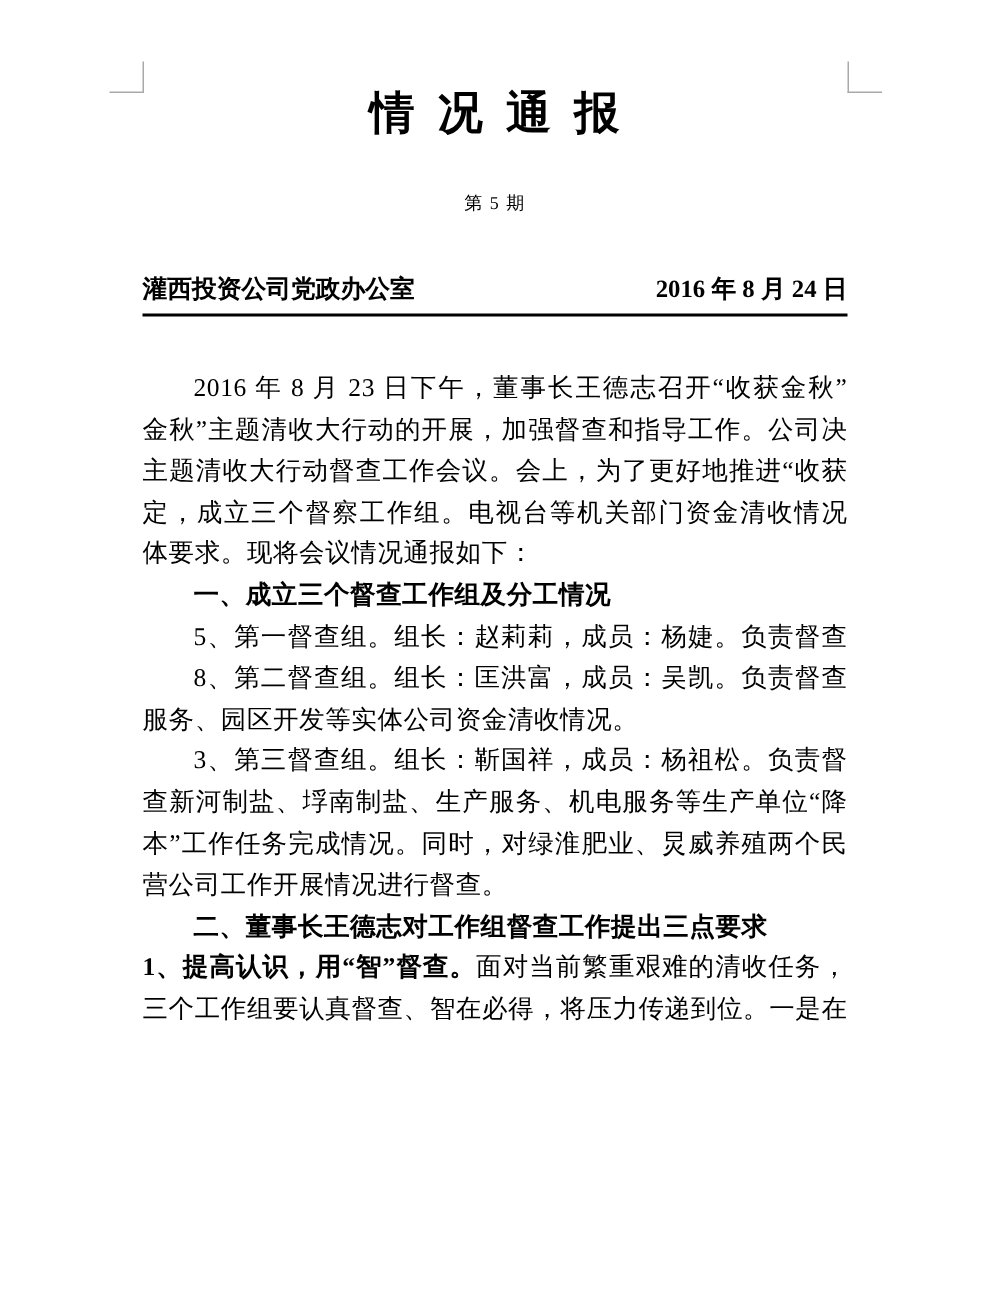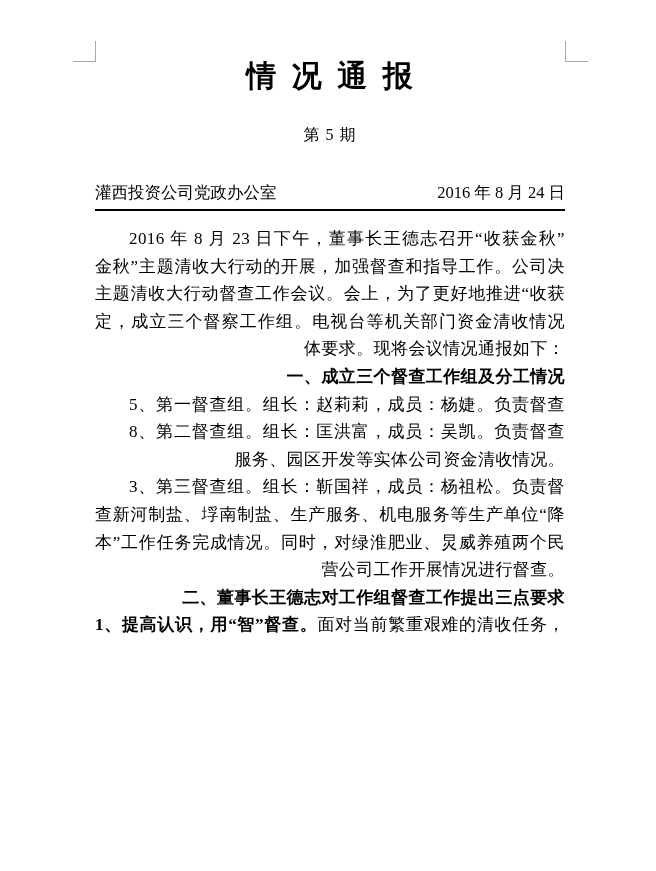--- a/index.html
+++ b/index.html
@@ -19,33 +19,33 @@
   .mark-br { left:565px; top:792px; border-left:1.5px solid #a9a9a9;  border-top:1.5px solid #a9a9a9; }
 
   .textblock { position:absolute; left:95px; top:58px; width:470px; }
 
   .doc-title {
     font-size:30px; font-weight:bold; text-align:center;
     word-spacing:6px; letter-spacing:1px;
     line-height:36px; margin:0;
   }
   .issue {
-    font-size:16px; text-align:center;
+    font-size:12px; text-align:center;
     margin-top:31px; line-height:20px; letter-spacing:1px;
   }
   .office-row {
     display:flex; justify-content:space-between; align-items:flex-end;
-    margin-top:37px; font-size:16.5px; font-weight:normal; line-height:22px;
+    margin-top:37px; font-size:16.5px; font-weight:bold; line-height:22px;
   }
   .rule { margin-top:5px; border:none; border-top:2px solid #000000; height:0; }
 
-  .body-text { margin-top:14px; }
+  .body-text { margin-top:34px; }
   .line {
     font-size:17px; line-height:27.6px; height:27.6px;
-    letter-spacing:0.4px; overflow:hidden; text-align:right;
+    letter-spacing:0.4px; overflow:hidden; text-align:left;
   }
   .fill   { text-align:justify; text-align-last:justify; }
   .indent { text-indent:34px; }
   .bold, .b { font-weight:bold; }
 
   .page-number {
     position:absolute; left:0; right:0; top:801px;
     text-align:center; font-size:12px; color:#8b8f98;
     font-family:"Liberation Serif","DejaVu Serif",serif;
   }
@@ -84,19 +84,20 @@
       <div class="line fill indent">8、第二督查组。组长：匡洪富，成员：吴凯。负责督查</div>
       <div class="line">服务、园区开发等实体公司资金清收情况。</div>
       <div class="line fill indent">3、第三督查组。组长：靳国祥，成员：杨祖松。负责督</div>
       <div class="line fill">查新河制盐、垺南制盐、生产服务、机电服务等生产单位“降</div>
       <div class="line fill">本”工作任务完成情况。同时，对绿淮肥业、炅威养殖两个民</div>
       <div class="line">营公司工作开展情况进行督查。</div>
       <div class="line bold indent">二、董事长王德志对工作组督查工作提出三点要求</div>
       <div class="line fill">
         <span class="b">1、提高认识，用“智”督查。</span><span>面对当前繁重艰难的清收任务，</span>
       </div>
+      <div class="line fill">三个工作组要认真督查、智在必得，将压力传递到位。一是在</div>
     </div>
 
   </div>
 
   <div class="page-number">1</div>
 
 </div>
 
 </body></html>

